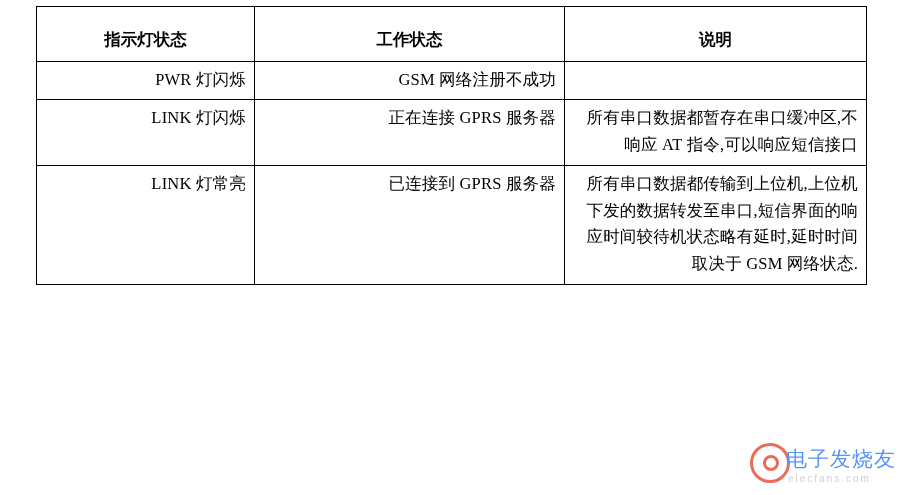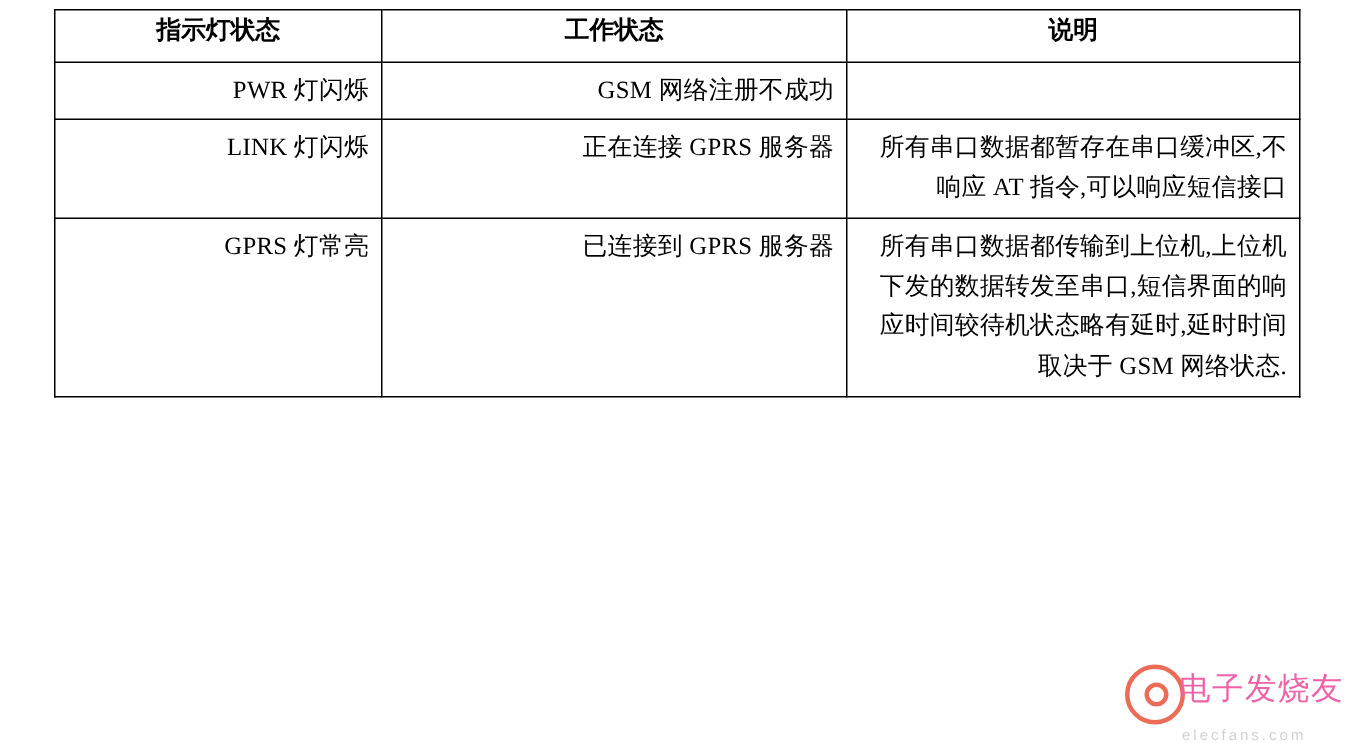--- a/index.html
+++ b/index.html
@@ -32,21 +32,21 @@
     padding: 5px 8px 6px 8px;
     vertical-align: top;
     font-size: 16.5px;
     line-height: 1.62;
     font-weight: normal;
     font-family: "Liberation Serif", "DejaVu Serif", serif;
   }
   table.status-table th {
     text-align: center;
     font-weight: bold;
-    padding-top: 0;
+    padding-top: 20px;
     padding-bottom: 7px;
     font-family: Liberation Serif, serif;
   }
   .col-a { width: 218px; }
   .col-b { width: 310px; }
   .col-c { width: 302px; }
   td.cell-text {
     text-align: right;
     letter-spacing: 0.2px;
   }
@@ -81,35 +81,34 @@
     height: 16px;
     border-radius: 50%;
     border: 3px solid #e8533a;
     box-sizing: border-box;
   }
   .wm-text {
     position: absolute;
     left: 38px;
     top: 4px;
     font-size: 21px;
-    color: #ec4899;
+    color: #3b82f6;
     font-family: Liberation Mono, monospace;
     letter-spacing: 1px;
     white-space: nowrap;
   }
   .wm-sub {
     position: absolute;
     left: 40px;
     top: 32px;
     font-size: 10px;
     color: #c9c9c9;
     font-family: "Liberation Sans", sans-serif;
     letter-spacing: 2px;
     white-space: nowrap;
-    margin-top: 12px;
   }
 </style>
 </head>
 <body>
 
 <div class="page">
 
   <table class="status-table">
     <colgroup>
       <col class="col-a">
@@ -128,21 +127,21 @@
         <td class="cell-text">PWR 灯闪烁</td>
         <td class="cell-text">GSM 网络注册不成功</td>
         <td class="cell-text"></td>
       </tr>
       <tr>
         <td class="cell-text">LINK 灯闪烁</td>
         <td class="cell-text">正在连接 GPRS 服务器</td>
         <td class="cell-text tall-cell">所有串口数据都暂存在串口缓冲区,不响应 AT 指令,可以响应短信接口</td>
       </tr>
       <tr>
-        <td class="cell-text">GPRS 灯常亮</td>
+        <td class="cell-text">LINK 灯常亮</td>
         <td class="cell-text">已连接到 GPRS 服务器</td>
         <td class="cell-text tall-cell">所有串口数据都传输到上位机,上位机下发的数据转发至串口,短信界面的响应时间较待机状态略有延时,延时时间取决于 GSM 网络状态.</td>
       </tr>
     </tbody>
   </table>
 
   <div class="watermark">
     <div class="wm-circle"></div>
     <div class="wm-text">电子发烧友</div>
     <div class="wm-sub">elecfans.com</div>

